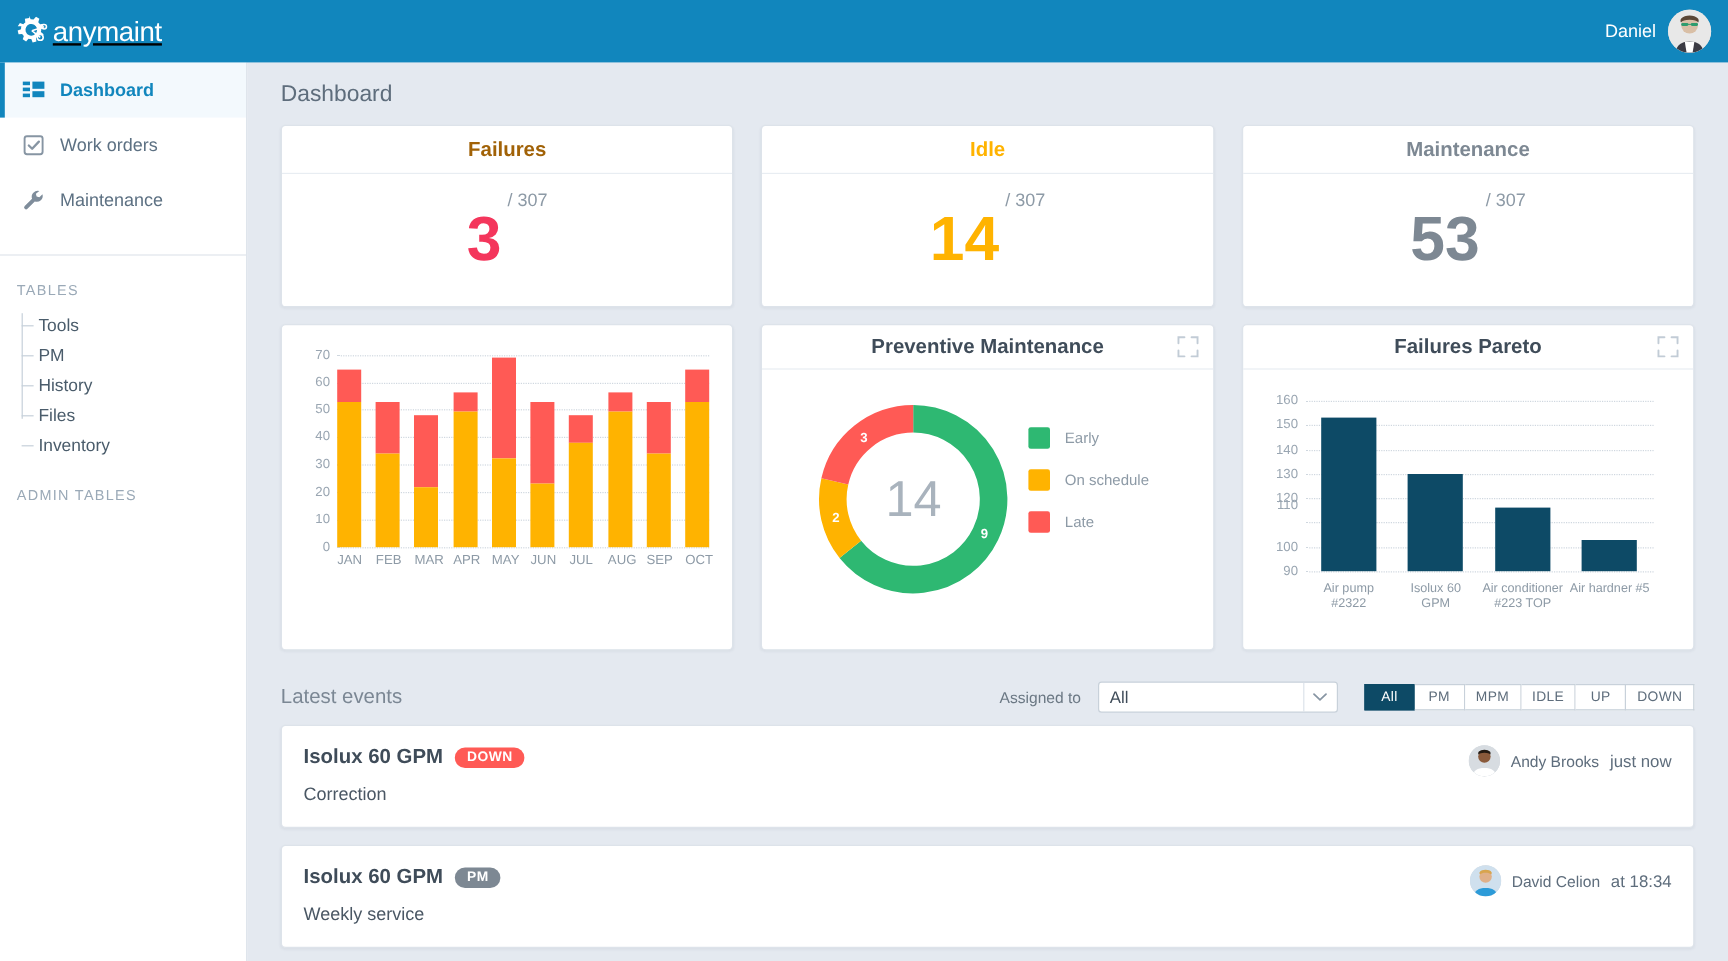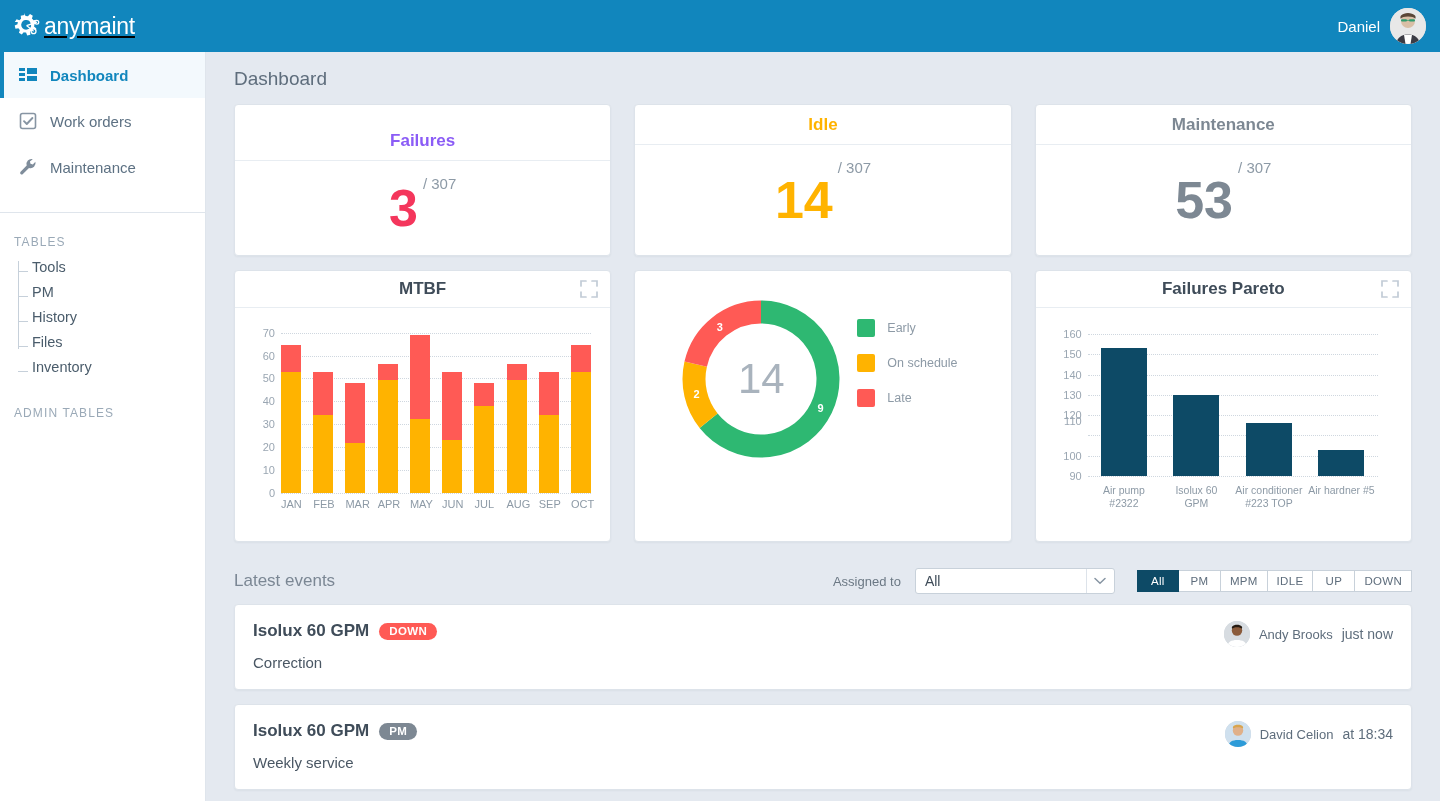--- a/index.html
+++ b/index.html
@@ -74,21 +74,21 @@
   .side-head {
     color: #9aa9b7; font-size: 12px; letter-spacing: 1.1px;
     padding: 22px 0 10px 14px; font-weight: 400;
   }
   .tree { padding-left: 14px; position: relative; }
   .tree-line {
     position: absolute; left: 18px; top: 2px;
     width: 1px; height: 88px; background: #c6d0da;
   }
   .tree-item {
-    height: 25px; display: flex; align-items: flex-start;
+    height: 25px; display: flex; align-items: center;
     color: #4a5c6b; font-size: 14.5px; cursor: pointer;
     padding-left: 18px; position: relative;
   }
   .tree-item::before {
     content: ""; position: absolute; left: 4px; top: 12px;
     width: 10px; height: 1px; background: #c6d0da;
   }
 
   
   .main {
@@ -345,21 +345,21 @@
 
   <div class="side-head">ADMIN TABLES</div>
 </div>
 
 <div class="main">
 
   <div class="page-title">Dashboard</div>
 
   <div class="cards-row">
     <div class="kpi-card">
-      <div class="kpi-head" id="kpi0h" style="color: #8b5cf6; margin-top: 16px;">Failures</div>
+      <div class="kpi-head" id="kpi0h" style="color: #a16207;">Failures</div>
       <div class="kpi-body">
         <span class="kpi-num" id="kpi0v" style="color: rgb(244, 54, 92);">3</span>
         <span class="kpi-den">/ 307</span>
       </div>
     </div>
     <div class="kpi-card">
       <div class="kpi-head" id="kpi1h" style="color: rgb(255, 179, 0);">Idle</div>
       <div class="kpi-body">
         <span class="kpi-num" id="kpi1v" style="color: rgb(255, 179, 0);">14</span>
         <span class="kpi-den">/ 307</span>
@@ -370,26 +370,20 @@
       <div class="kpi-body">
         <span class="kpi-num" id="kpi2v" style="color: rgb(125, 136, 147);">53</span>
         <span class="kpi-den">/ 307</span>
       </div>
     </div>
   </div>
 
   <div class="charts-row">
 
     <div class="chart-card">
-      <div class="chart-head">
-        <span class="chart-title">MTBF</span>
-        <svg class="expand-ico" viewBox="0 0 18 18">
-          <path d="M1 6V1h5M17 6V1h-5M1 12v5h5M17 12v5h-5" fill="none" stroke="#c2ccd6" stroke-width="1.7" stroke-linecap="round"></path>
-        </svg>
-      </div>
       <div class="chart-body">
         <div class="mtbf-plot" id="mtbf-plot">
             <div class="grid-dot" style="top: 165px;"></div>
             <div class="mtbf-ylab" style="top: 165px;">0</div>
             <div class="grid-dot" style="top: 142.083px;"></div>
             <div class="mtbf-ylab" style="top: 142.083px;">10</div>
             <div class="grid-dot" style="top: 119.167px;"></div>
             <div class="mtbf-ylab" style="top: 119.167px;">20</div>
             <div class="grid-dot" style="top: 96.25px;"></div>
             <div class="mtbf-ylab" style="top: 96.25px;">30</div>
@@ -473,20 +467,26 @@
             <span>JUN</span>
             <span>JUL</span>
             <span>AUG</span>
             <span>SEP</span>
             <span>OCT</span>
           </div>
       </div>
     </div>
 
     <div class="chart-card">
+      <div class="chart-head">
+        <span class="chart-title">Preventive Maintenance</span>
+        <svg class="expand-ico" viewBox="0 0 18 18">
+          <path d="M1 6V1h5M17 6V1h-5M1 12v5h5M17 12v5h-5" fill="none" stroke="#c2ccd6" stroke-width="1.7" stroke-linecap="round"></path>
+        </svg>
+      </div>
       <div class="chart-body">
         <div class="donut-wrap" id="donut-wrap">
           <svg id="donut-svg" width="180" height="180" viewBox="0 0 180 180">
               <path d="M 90 23 A 67 67 0 1 1 37.617290674642 131.77381672453515" stroke="#2eb872" stroke-width="23" fill="none"></path>
               <text x="149.46394528155966" y="122.63632678175884" text-anchor="middle" font-size="11" font-weight="bold" fill="#ffffff" font-family="&quot;Liberation Sans&quot;, sans-serif">9</text>
               <path d="M 37.617290674642 131.77381672453515 A 67 67 0 0 1 24.679829883817817 75.09109742492694" stroke="#ffb300" stroke-width="23" fill="none"></path>
               <text x="25.654757795999643" y="108.68638164111675" text-anchor="middle" font-size="11" font-weight="bold" fill="#ffffff" font-family="&quot;Liberation Sans&quot;, sans-serif">2</text>
               <path d="M 24.679829883817817 75.09109742492694 A 67 67 0 0 1 89.99999999999999 23" stroke="#ff5a55" stroke-width="23" fill="none"></path>
               <text x="48.84967307732363" y="42.39912215711001" text-anchor="middle" font-size="11" font-weight="bold" fill="#ffffff" font-family="&quot;Liberation Sans&quot;, sans-serif">3</text>
             </svg>

